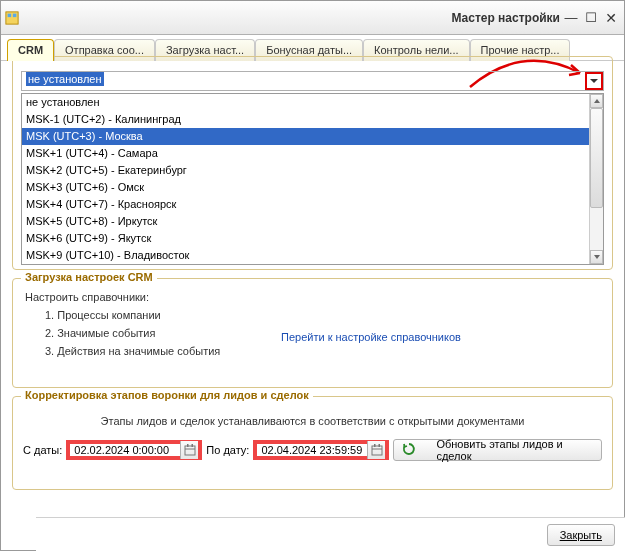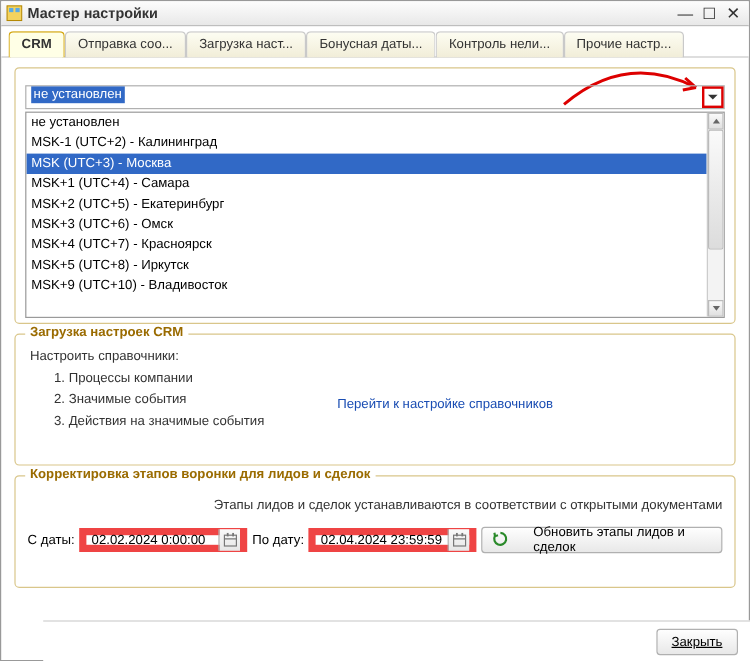--- a/index.html
+++ b/index.html
@@ -1,20 +1,20 @@
 <!DOCTYPE html>
 <html><head>
 <meta charset="utf-8">
 <style>
   * { box-sizing: border-box; }
   html, body { margin:0; padding:0; font-family: Arial, sans-serif; font-size:11px; }
   body { width:625px; height:551px; background:#fff; overflow:hidden; border:1px solid #999; }
   
   
-  .titlebar { height:21px; background:linear-gradient(#fdfdfd,#e8e8e8); border-bottom:1px solid #b0b0b0; display:flex; align-items:center; padding:0 4px; }
+  .titlebar { height:34px; background:linear-gradient(#fdfdfd,#e8e8e8); border-bottom:1px solid #b0b0b0; display:flex; align-items:center; padding:0 4px;text-align:right; }
   .titlebar .ticon { width:14px; height:14px; margin-right:4px; }
   .titlebar .ttext { flex:1; font-weight:bold; font-size:12px; color:#333; }
   .winbtn { width:18px; height:16px; display:flex; align-items:center; justify-content:center; margin-left:2px; font-family:Arial; font-size:13px; color:#333; cursor:pointer; }
   .winbtn.close { font-size:14px; }
   
   
   .tabrow { height:26px; background:#fff; display:flex; align-items:flex-end; padding:0 6px; gap:0; border-bottom:1px solid #c9c9c9; }
   .tab { height:22px; line-height:20px; padding:0 10px; border:1px solid #c9c9c9; border-bottom:none; background:linear-gradient(#fdfdf2,#f1edd8); border-radius:4px 4px 0 0; font-size:11px; cursor:pointer; position:relative; top:1px; color:#333; }
   .tab.active { background:#ffffe6; border-color:#d0a000; font-weight:bold; color:#333; z-index:2; }
   
@@ -51,24 +51,24 @@
   .g-crm { top:228px; left:4px; right:4px; height:110px; }
   .crm-body { position:absolute; top:12px; left:12px; right:12px; bottom:6px; }
   .crm-body .lbl { margin-bottom:6px; color:#333; }
   .crm-list { margin-left:20px; }
   .crm-list div { margin-bottom:6px; color:#333; }
   .crm-link { position:absolute; left:256px; top:40px; color:#1a4db3; cursor:pointer; }
   
   
   .g-funnel { top:346px; left:4px; right:4px; height:94px; }
   .fun-body { position:absolute; top:12px; left:10px; right:10px; bottom:8px; }
-  .fun-note { text-align:right; margin:6px 0 12px 0; color:#333; }
+  .fun-note { text-align:center; margin:6px 0 12px 0; color:#333; }
   .fun-row { display:flex; align-items:center; gap:4px; }
   .fun-lbl { white-space:nowrap; }
-  .fun-input { border:6px solid #ef4444; height:20px; display:flex; align-items:center; }
+  .fun-input { border:4px solid #ef4444; height:20px; display:flex; align-items:center; }
   .fun-input .val { padding:0 4px; font-size:11px; width:110px; }
   .calbtn { width:18px; height:18px; border-left:1px solid #b0b0b0; display:flex;align-items:center;justify-content:center; background:linear-gradient(#fafafa,#e6e6e6); cursor:pointer; }
   .updbtn { height:22px; border:1px solid #b0b0b0; border-radius:3px; background:linear-gradient(#fefefe,#e8e8e8); display:flex; align-items:center; padding:0 8px; gap:20px; cursor:pointer; margin-left:auto; }
   
   
   .footer { position:absolute; left:0; right:0; bottom:0; height:34px; border-top:1px solid #d0d0d0; display:flex; align-items:center; justify-content:flex-end; padding:0 10px; background:#fff;margin-left:36px;}
   .closebtn { height:22px; border:1px solid #b0b0b0; border-radius:3px; background:linear-gradient(#fefefe,#e8e8e8); padding:0 12px; display:flex;align-items:center; cursor:pointer; text-decoration:underline; }
 </style>
 </head>
 <body>
@@ -119,20 +119,21 @@
     <div class="dd">
       <div class="dd-inner" id="ddinner">
           <div class="dd-item">не установлен</div>
           <div class="dd-item">MSK-1 (UTC+2) - Калининград</div>
           <div class="dd-item sel">MSK (UTC+3) - Москва</div>
           <div class="dd-item">MSK+1 (UTC+4) - Самара</div>
           <div class="dd-item">MSK+2 (UTC+5) - Екатеринбург</div>
           <div class="dd-item">MSK+3 (UTC+6) - Омск</div>
           <div class="dd-item">MSK+4 (UTC+7) - Красноярск</div>
           <div class="dd-item">MSK+5 (UTC+8) - Иркутск</div>
+          <div class="dd-item">MSK+6 (UTC+9) - Якутск</div>
           <div class="dd-item">MSK+9 (UTC+10) - Владивосток</div>
         </div>
       <div class="dd-scroll">
         <div class="dd-sbtn">
           <svg width="8" height="8" viewBox="0 0 8 8">
               <path d="M1 6 L4 2 L7 6 Z" fill="#666"></path>
             </svg>
         </div>
         <div class="dd-strack">
           <div class="dd-thumb"></div>

